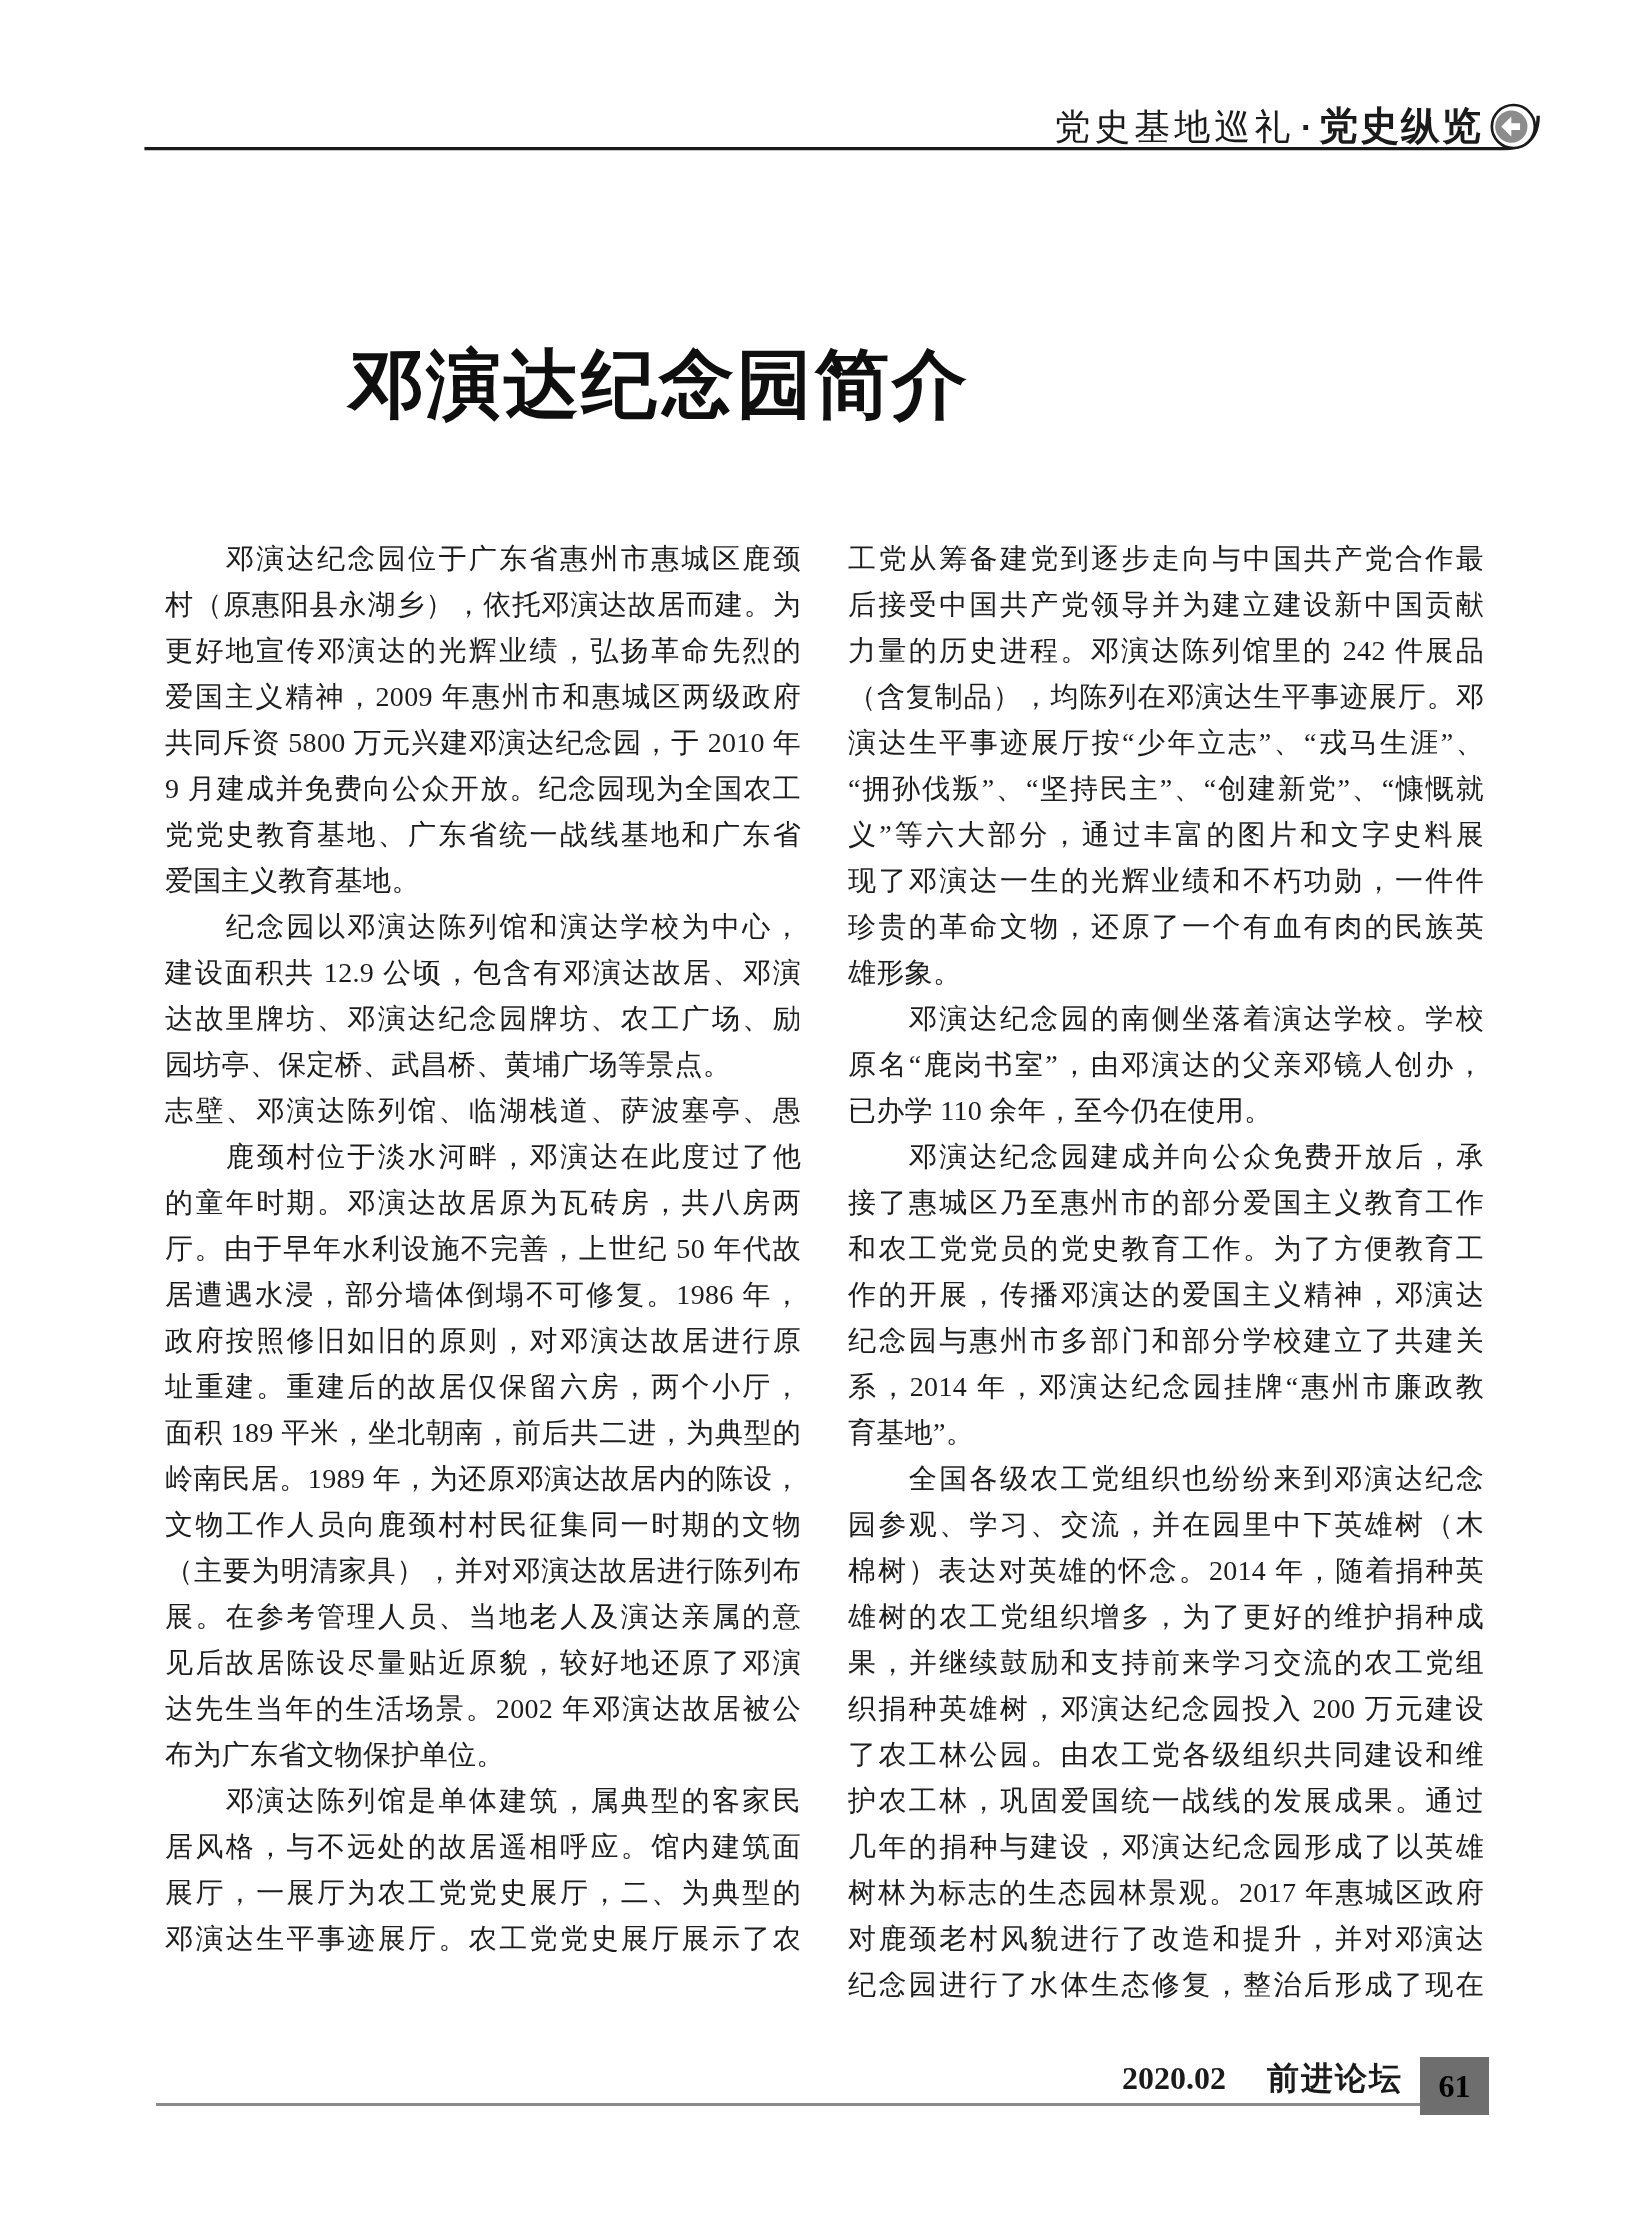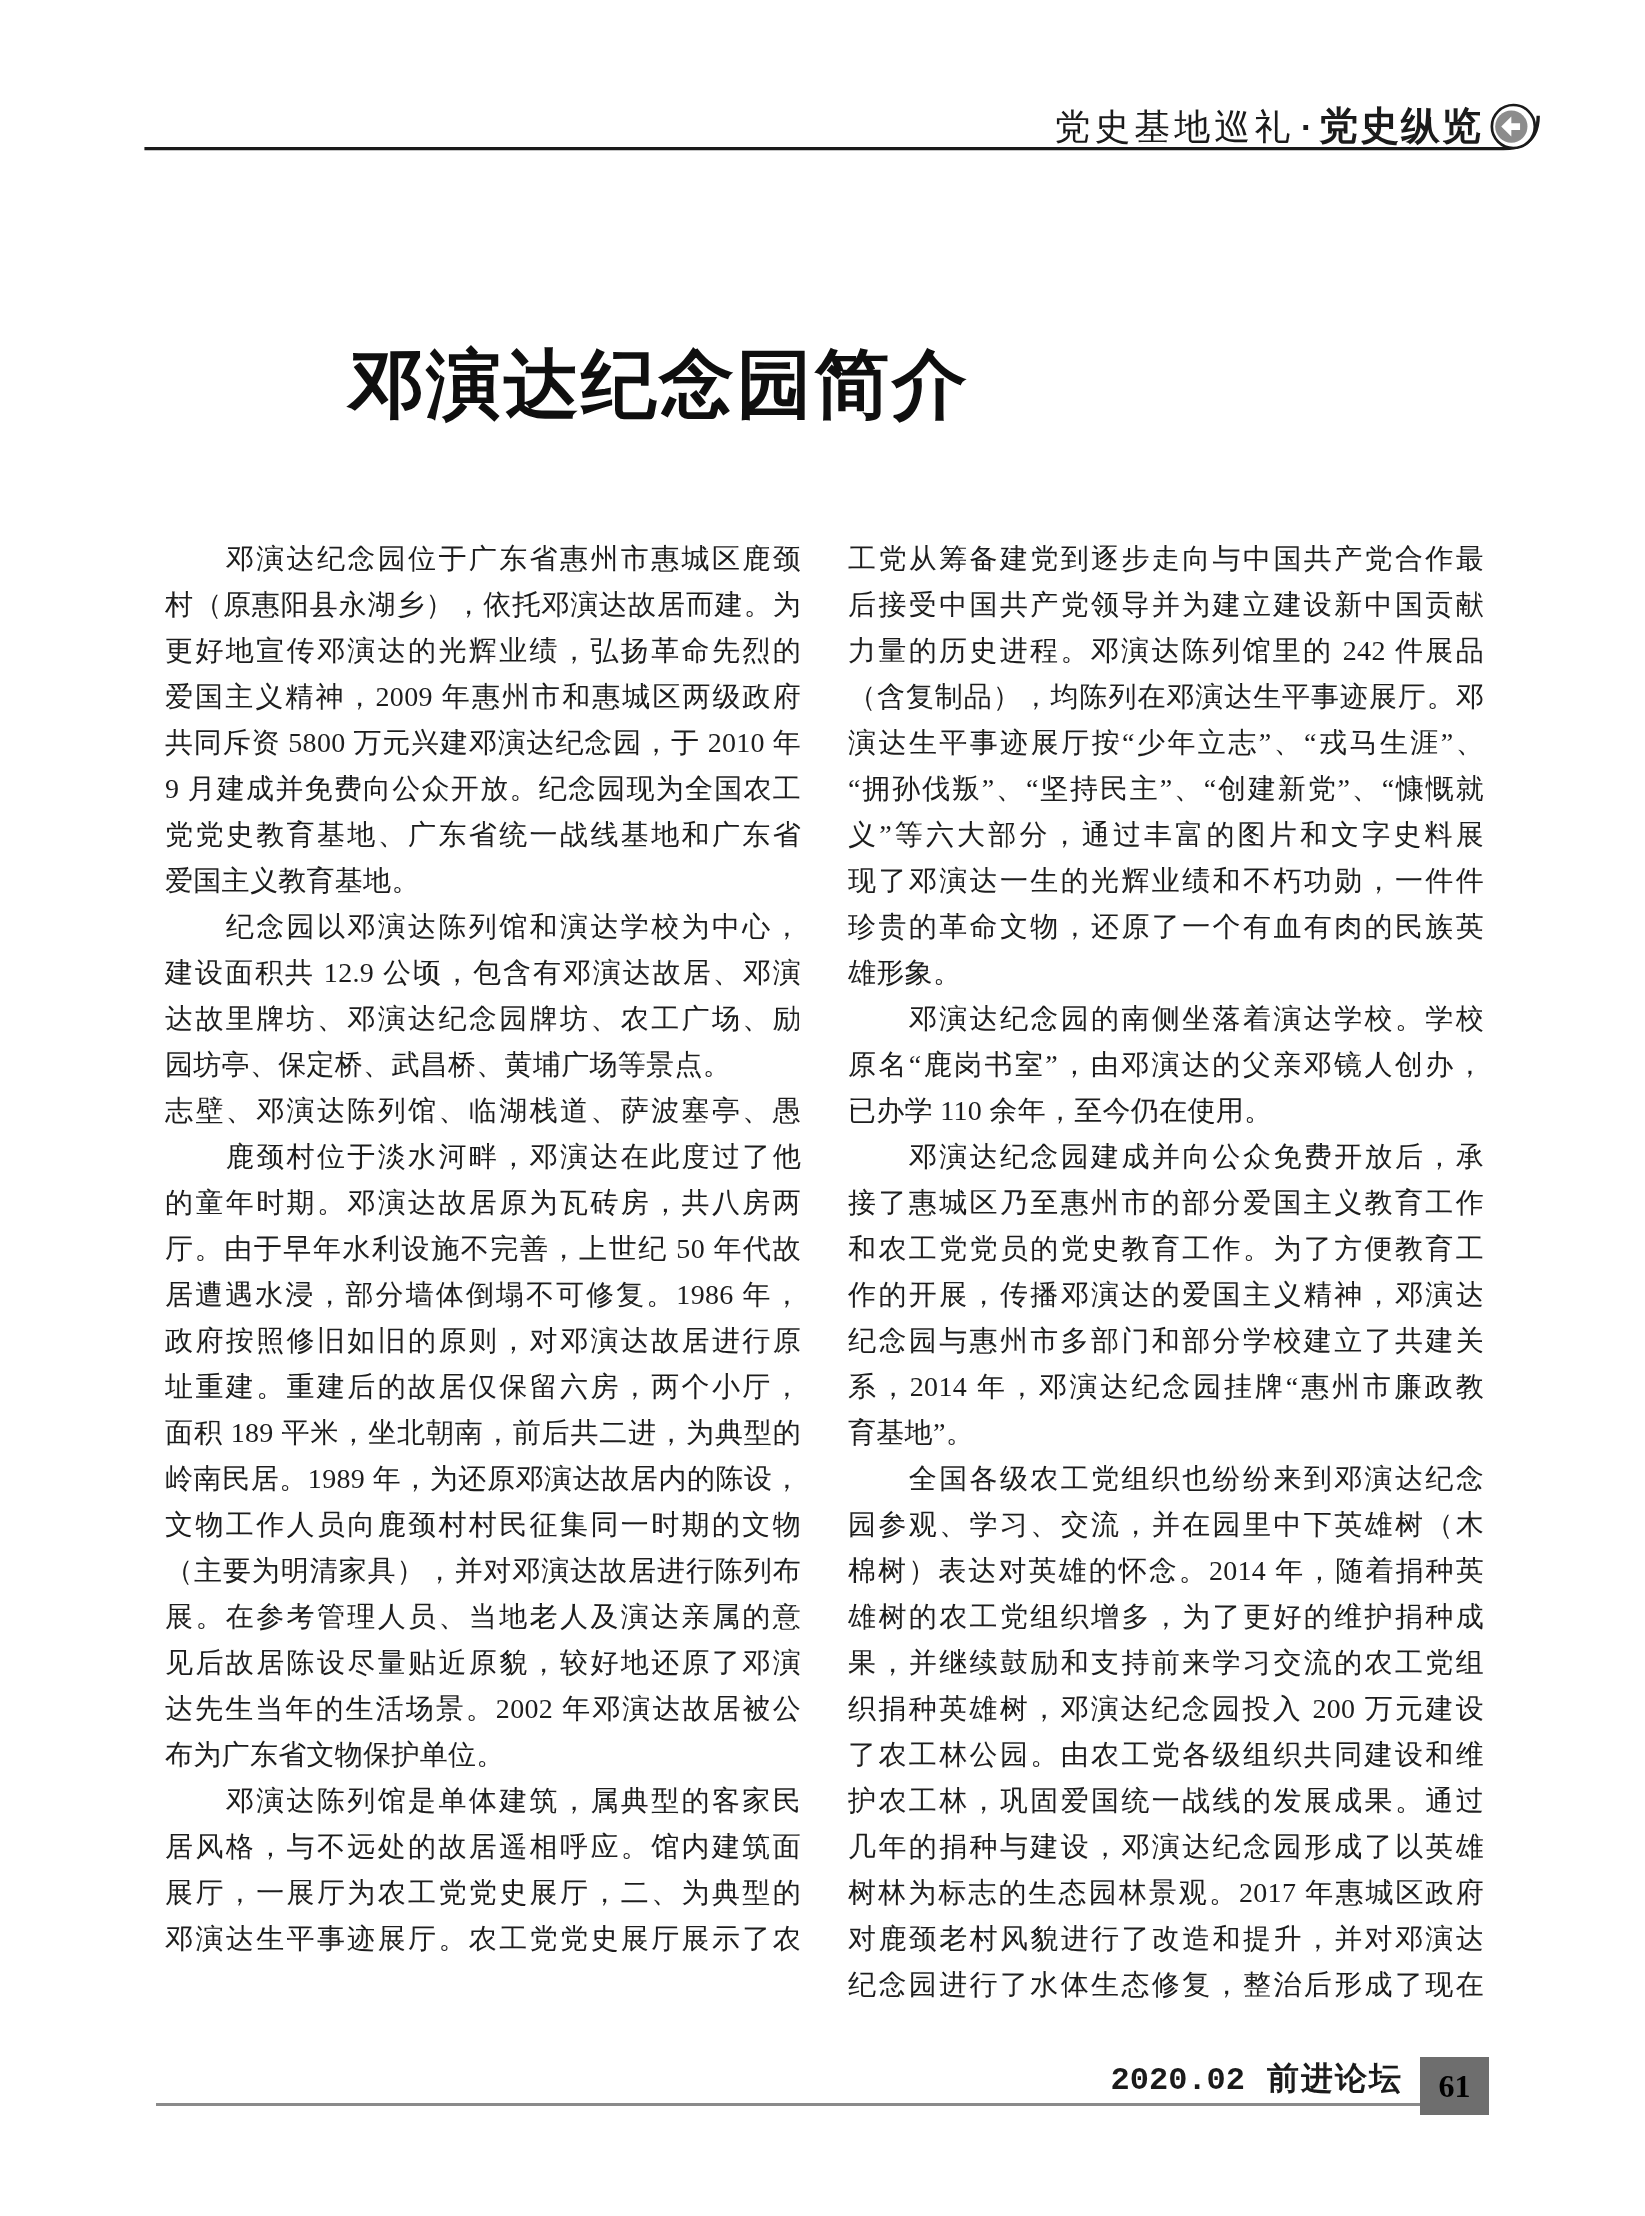--- a/index.html
+++ b/index.html
@@ -80,23 +80,23 @@
     background: #8a8a8a;
   }
   .footer-text {
     position: absolute;
     top: 2057px; right: 242px;
     height: 43px; line-height: 43px;
     color: #1b1b1b;
     white-space: nowrap;
   }
   .footer-issue {
-    font-family: Liberation Mono, monospace;
+    font-family: Liberation Serif, serif;
     font-size: 32px; font-weight: 600;
-    margin-right: 22px;
+    margin-right: 41px;
   }
   .footer-journal {
     font-family: "Liberation Sans", sans-serif;
     font-size: 32px; font-weight: 900;
     letter-spacing: 2px;
   }
   .page-number-box {
     position: absolute;
     left: 1420px; top: 2057px;
     width: 69px; height: 58px;

